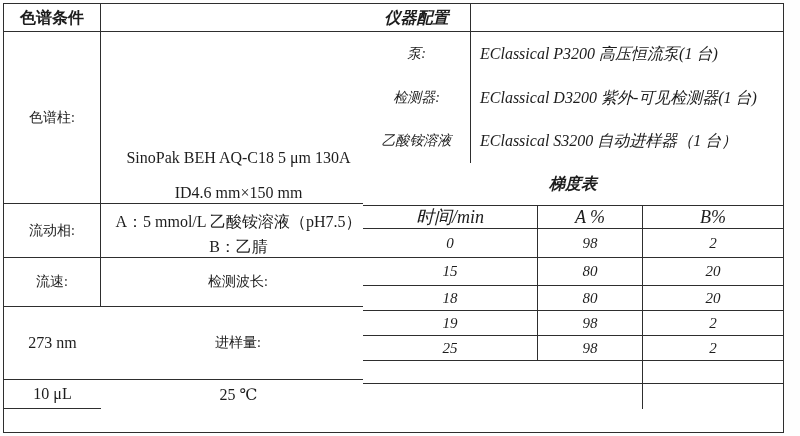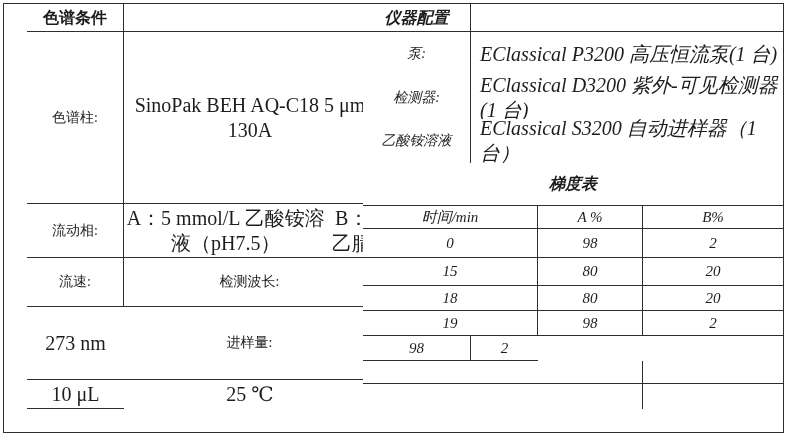--- a/index.html
+++ b/index.html
@@ -10,61 +10,61 @@
     font-family:"Liberation Serif","DejaVu Serif",serif;
     color:#1d1d1d;
     overflow:hidden;
   }
   .tbl{position:absolute;top:3px;box-sizing:border-box;background:#fff;display:grid;}
   .tbl-left{
     left:3px;width:374px;height:430px;
     grid-template-columns:97px 1fr;
     grid-template-rows:28px 172px 54px 49px 73px 29px 1fr;
     border:1.5px solid #2e2e2e;
-    padding-left:23px;
   }
   .tbl-right{
     left:363px;width:421px;height:430px;
     grid-template-columns:108px 67px 105px 1fr;
     grid-template-rows:28px 44px 43px 44px 43px 23px 29px 28px 25px 25px 25px 23px 25px 1fr;
     border:1.5px solid #2e2e2e;border-left:none;font-style:italic;
   }
   .cell{
     display:flex;flex-direction:row;align-items:center;justify-content:center;
     text-align:center;overflow:hidden;
     border-right:1px solid #2e2e2e;border-bottom:1px solid #2e2e2e;
-    font-size:15px;line-height:1.25;
+    font-size:18px;line-height:1.25;
   }
-  .col2{display:flex;flex-direction:row;align-items:center;justify-content:center;}
+  .col2{display:flex;flex-direction:column;align-items:center;justify-content:flex-end;}
   .nbr{border-right:none;}
   .nbb{border-bottom:none;}
   .sp2{grid-column:span 2;}
   .sp3{grid-column:span 3;}
   .sp4{grid-column:span 4;}
   .bold{font-weight:bold;font-size:16px;}
   .lbl{font-size:14px;}
-  .val{font-size:20px;}
+  .val{font-size:16px;}
   .num{font-size:15px;}
   .lft{justify-content:flex-start;text-align:left;padding-left:9px;}
   .gap-wide{row-gap:15px;}
   .gap-tight{row-gap:5px;}
 </style>
 </head>
 <body>
 
 <div class="page">
 
   <div class="tbl tbl-left">
 
     <div class="cell bold">色谱条件</div>
     <div class="cell nbr"></div>
 
     <div class="cell lbl">色谱柱:</div>
     <div class="cell nbr val col2 gap-wide">
       <div>SinoPak BEH AQ-C18 5 μm 130A</div>
+      <div>ID4.6 mm×150 mm</div>
     </div>
 
     <div class="cell lbl">流动相:</div>
     <div class="cell nbr val col2 gap-tight">
       <div>A：5 mmol/L 乙酸铵溶液（pH7.5）</div>
       <div>B：乙腈</div>
     </div>
 
     <div class="cell lbl">流速:</div>
 
@@ -107,20 +107,21 @@
     <div class="cell nbr num">20</div>
 
     <div class="cell sp2 num">18</div>
     <div class="cell num">80</div>
     <div class="cell nbr num">20</div>
 
     <div class="cell sp2 num">19</div>
     <div class="cell num">98</div>
     <div class="cell nbr num">2</div>
 
+    <div class="cell sp2 num">25</div>
     <div class="cell num">98</div>
     <div class="cell nbr num">2</div>
 
     <div class="cell sp3"></div>
     <div class="cell nbr"></div>
 
     <div class="cell sp3 nbb"></div>
     <div class="cell nbr nbb"></div>
   </div>
 

